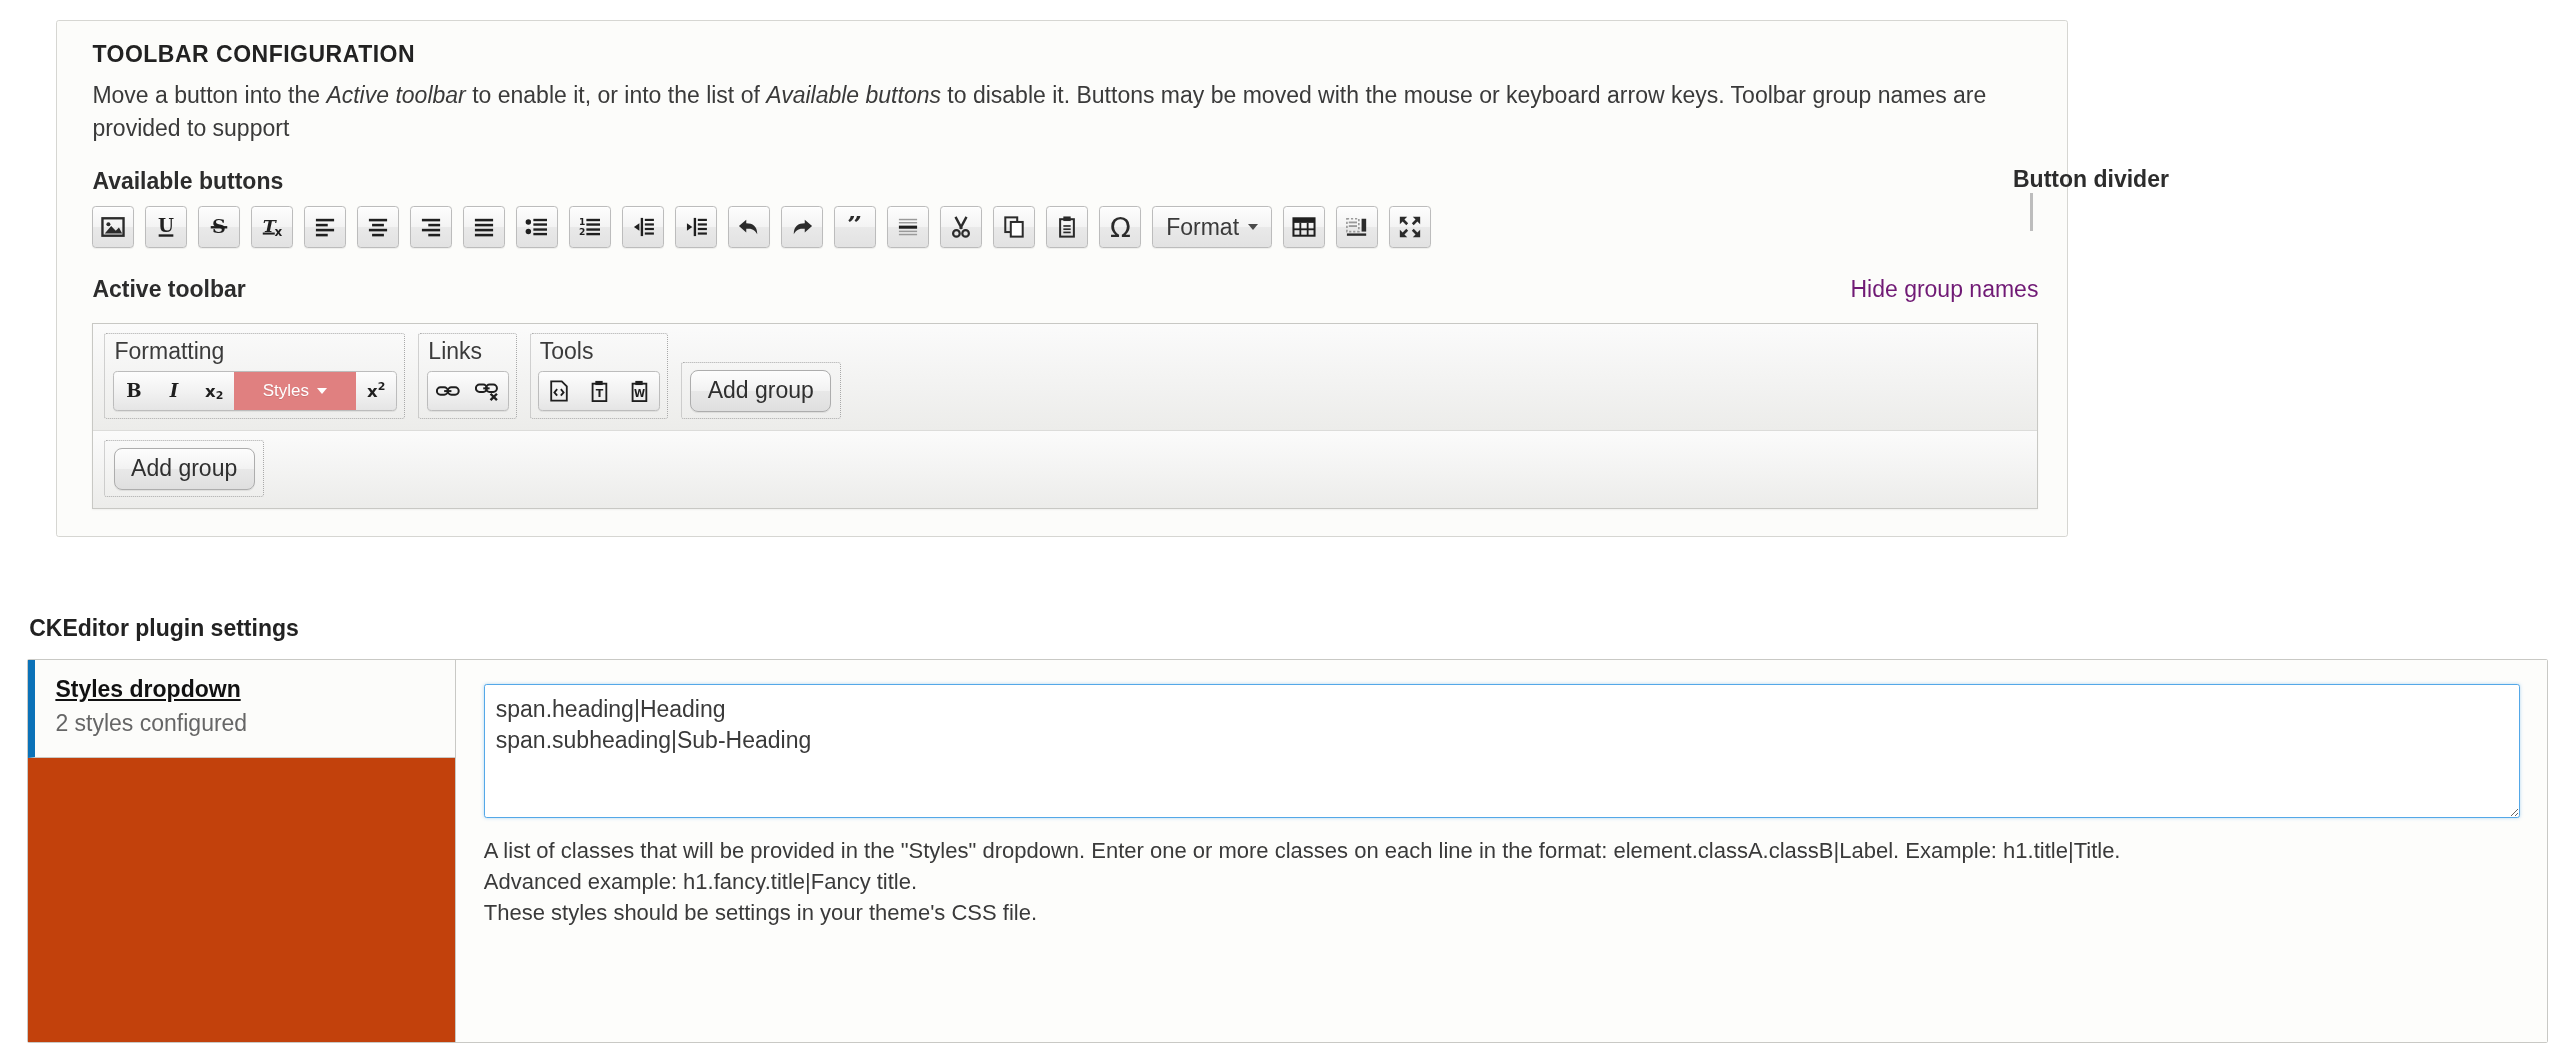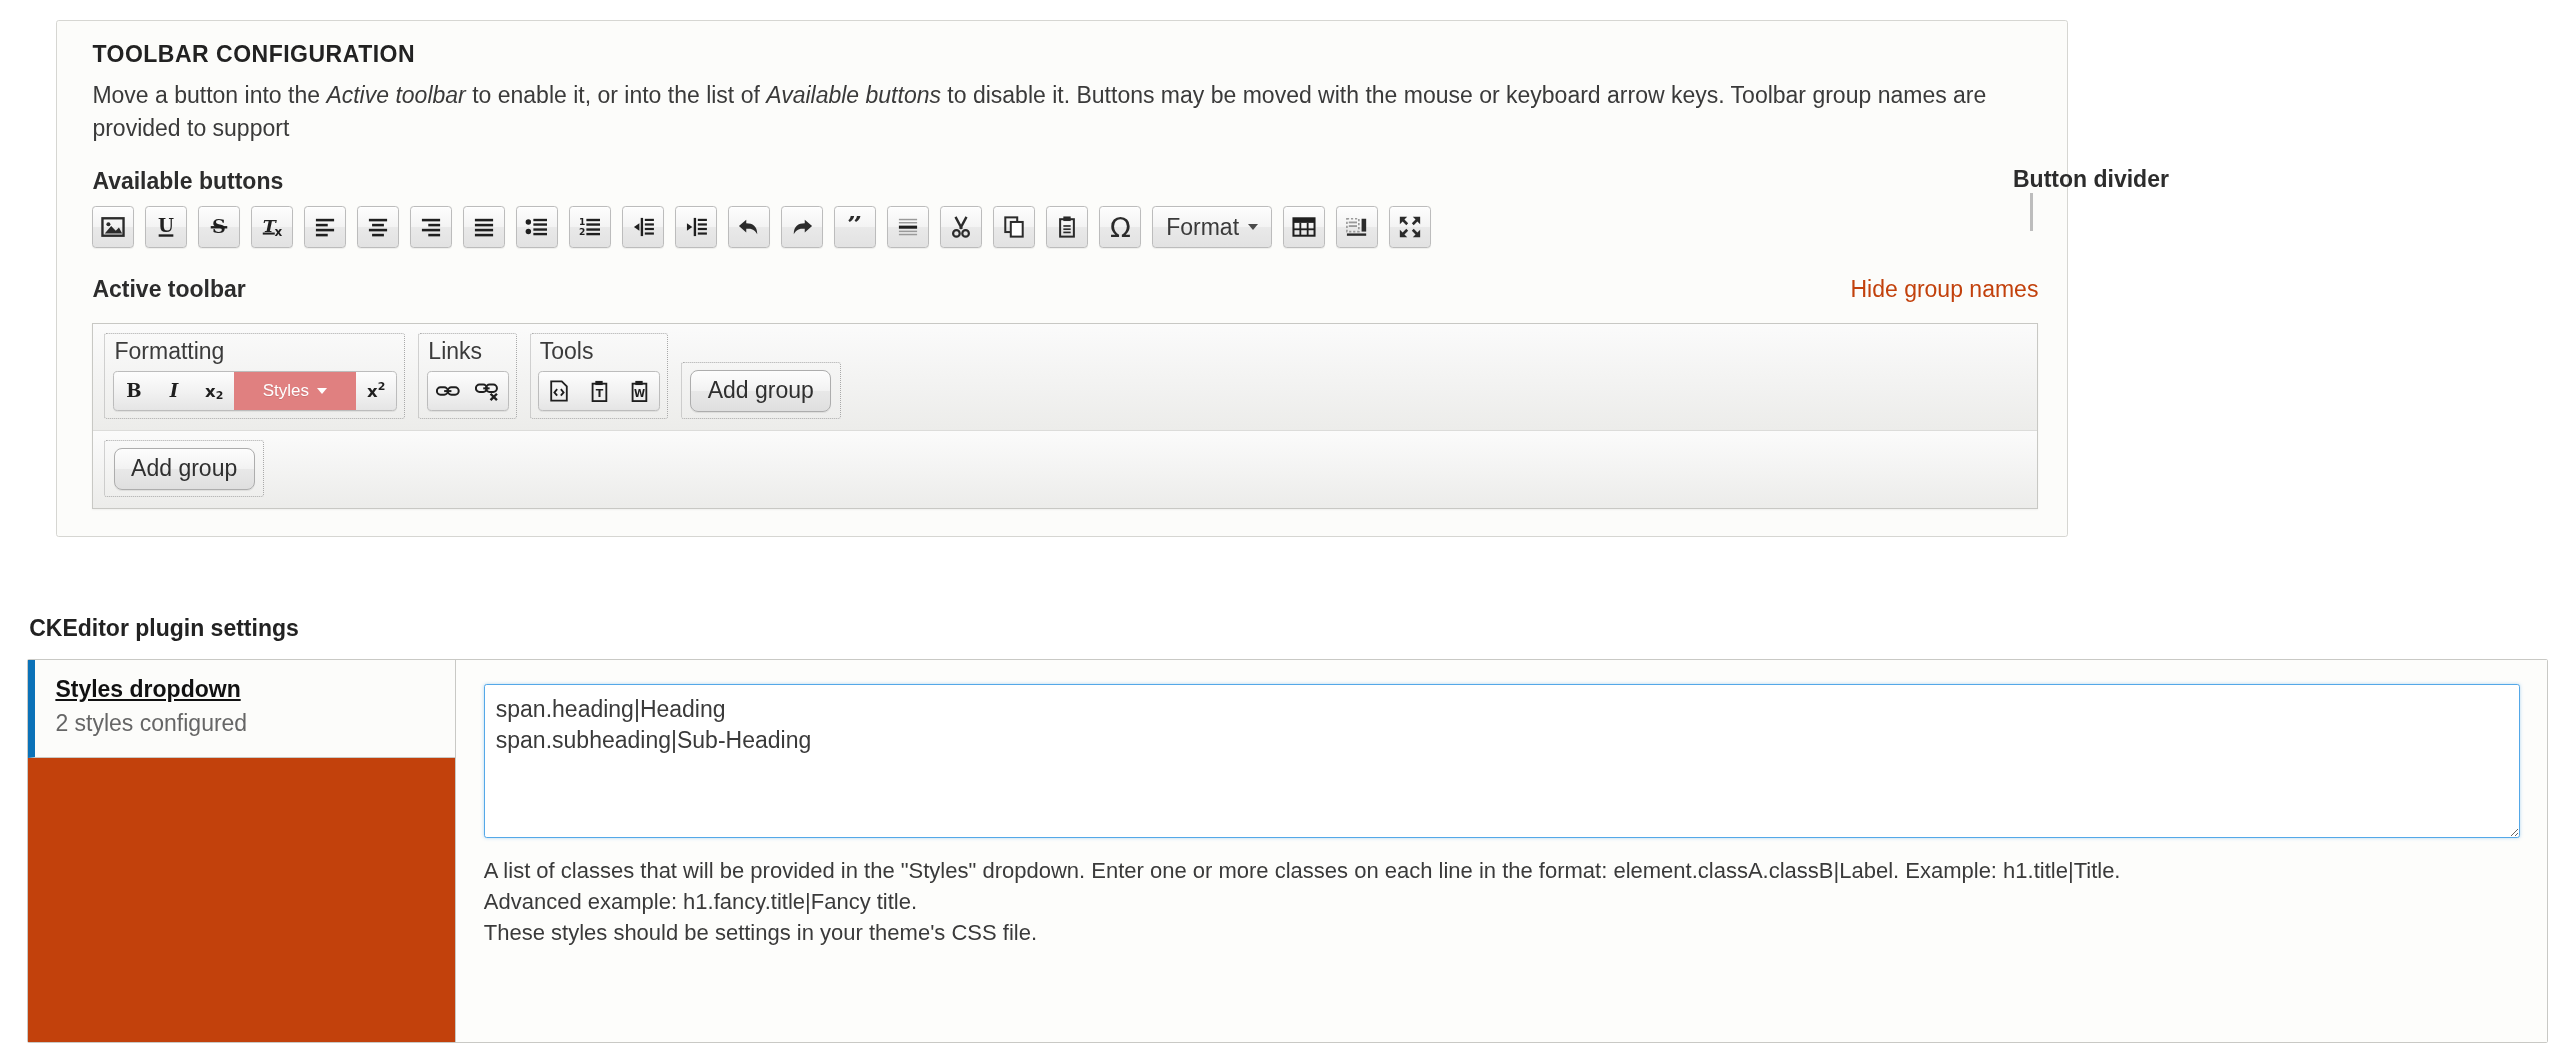--- a/index.html
+++ b/index.html
@@ -113,21 +113,21 @@
 
   
   .active-head {
     display: flex;
     justify-content: space-between;
     align-items: baseline;
     margin-top: 27.4px;
   }
   .link-blue {
     font-size: 23px;
-    color: #c2410c;
+    color: #701a75;
     text-decoration: none;
     cursor: pointer;
   }
 
   .active-toolbar {
     margin-top: 9.1px;
     border: 0.9px solid #c8c8c4;
     background: #f1f1ef;
     box-shadow: 0 0.9px 1.8px rgba(0,0,0,0.05);
   }
@@ -262,21 +262,21 @@
   }
   .vtab-pane {
     flex: 1 1 auto;
     padding: 24px 27.4px 18.3px 27.4px;
     box-sizing: border-box;
     background: #fdfdfb;
   }
   .styles-textarea {
     width: 100%;
     box-sizing: border-box;
-    height: 154px;
+    height: 134px;
     border: 1.8px solid #54a8e8;
     border-radius: 2.7px;
     background: #ffffff;
     font-family: "Liberation Sans", sans-serif;
     font-size: 23px;
     line-height: 1.35;
     color: #3a3a3a;
     padding: 9.1px 11px;
     resize: vertical;
     outline: none;

